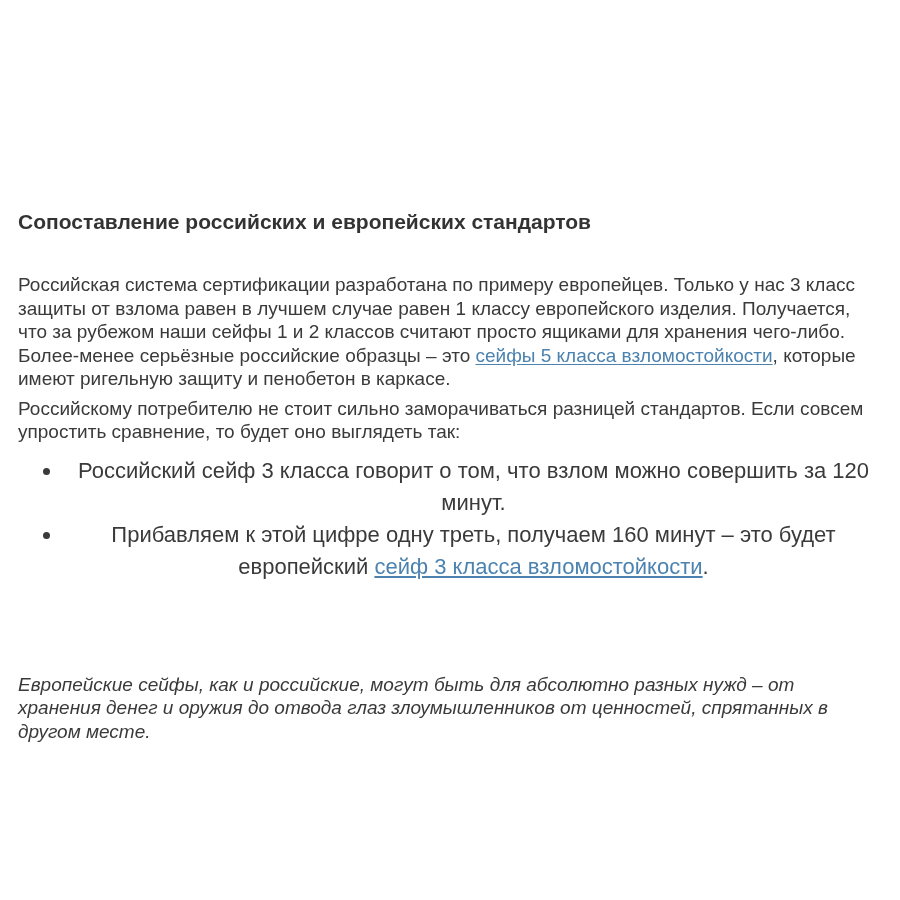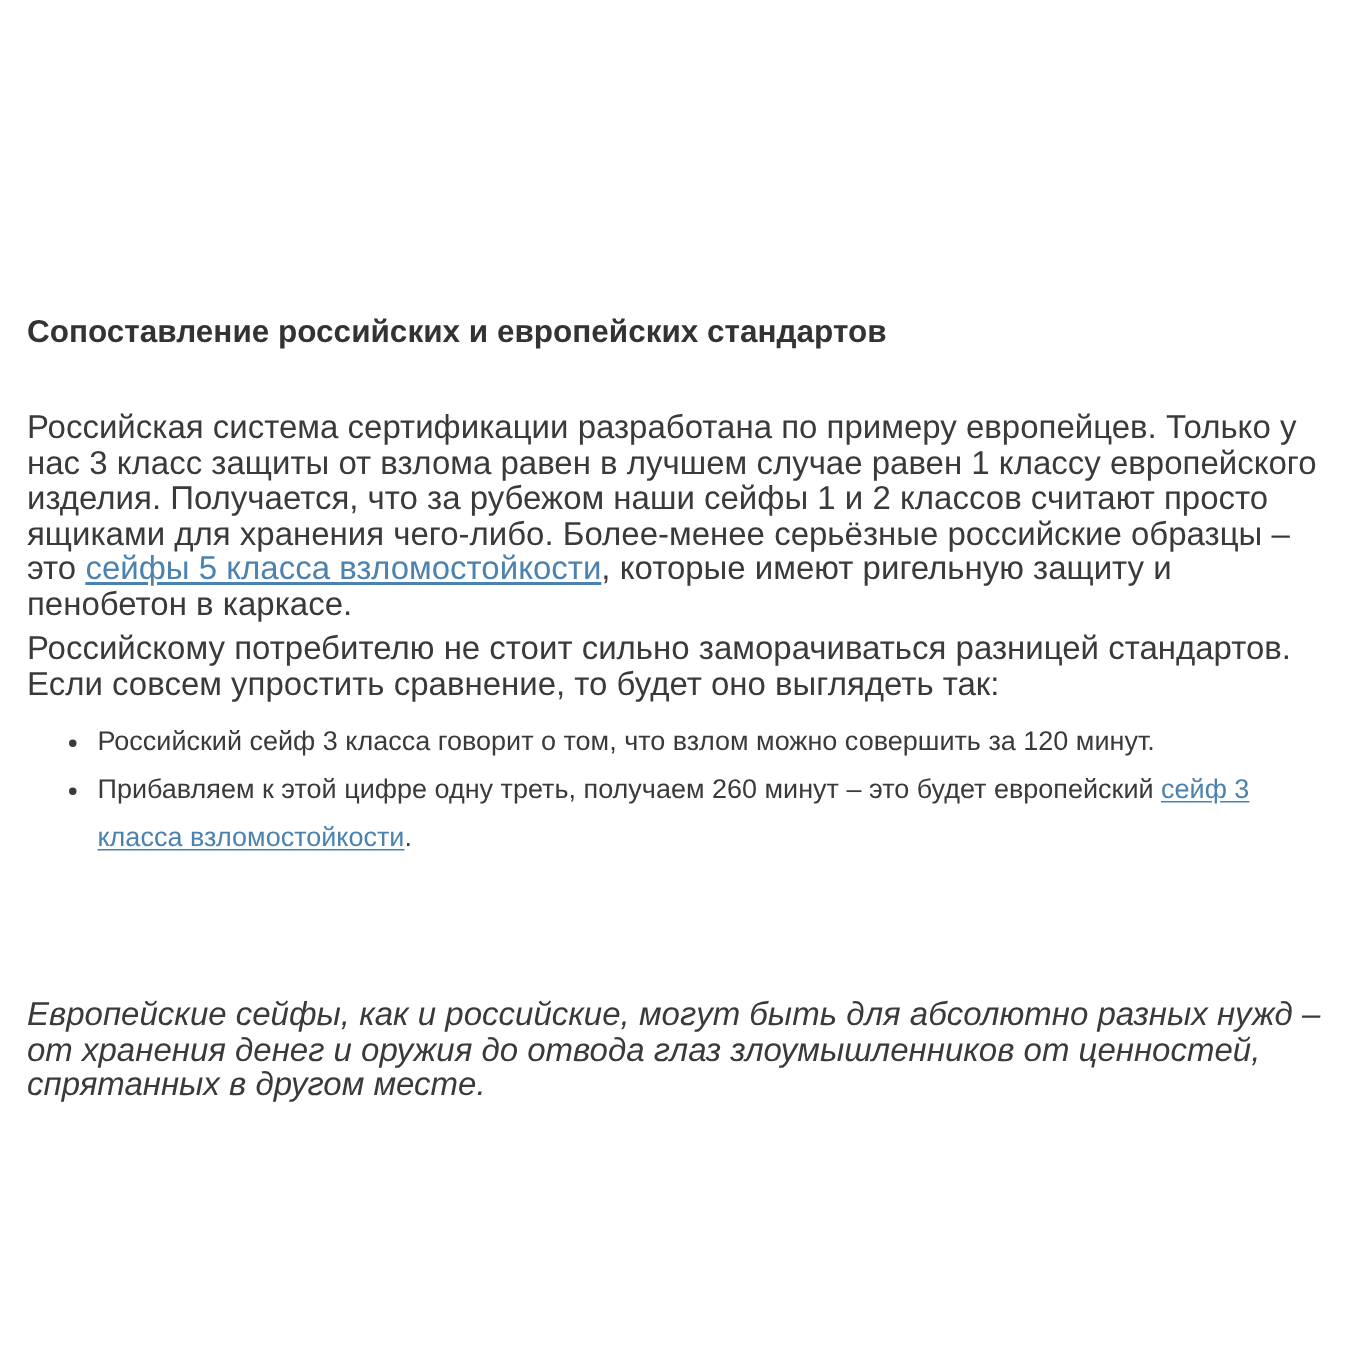--- a/index.html
+++ b/index.html
@@ -22,33 +22,34 @@
     height: 210px;
   }
   h2.article-heading {
     margin: 0;
     font-size: 21px;
     line-height: 24px;
     font-weight: 700;
     color: #333333;
   }
   .para {
-    font-size: 22px;
+    font-size: 19px;
     line-height: 23.5px;
     color: #3a3a3a;
   }
   .p1 { margin: 39px 0 0 0; }
   .p2 { margin: 6px 0 0 0; }
   .p3 { margin: 90px 0 0 0; font-style: italic; }
   ul.comparison-list {
     margin: 11px 0 0 0;
     padding: 0 0 0 45px;
-    font-size: 18px;
+    font-size: 22px;
     line-height: 32px;
     color: #3a3a3a;
+    text-align: center;
   }
   ul.comparison-list li {
     padding-left: 2px;
   }
   a.inline-link {
     color: #4b82af;
     text-decoration: underline;
     text-decoration-color: #4b82af;
     text-underline-offset: 2px;
     cursor: pointer;
@@ -62,18 +63,18 @@
   <div class="top-spacer"></div>
 
   <h2 class="article-heading">Сопоставление российских и европейских стандартов</h2>
 
   <p class="para p1"><span>Российская система сертификации разработана по примеру европейцев. Только у нас 3 класс защиты от взлома равен в лучшем случае равен 1 классу европейского изделия. Получается, что за рубежом наши сейфы 1 и 2 классов считают просто ящиками для хранения чего-либо. Более-менее серьёзные российские образцы – это </span><a class="inline-link">сейфы 5 класса взломостойкости</a><span>, которые имеют ригельную защиту и пенобетон в каркасе.</span></p>
 
   <p class="para p2">Российскому потребителю не стоит сильно заморачиваться разницей стандартов. Если совсем упростить сравнение, то будет оно выглядеть так:</p>
 
   <ul class="comparison-list">
     <li>Российский сейф 3 класса говорит о том, что взлом можно совершить за 120 минут.</li>
-    <li><span>Прибавляем к этой цифре одну треть, получаем 260 минут – это будет европейский </span><a class="inline-link">сейф 3 класса взломостойкости</a><span>.</span></li>
+    <li><span>Прибавляем к этой цифре одну треть, получаем 160 минут – это будет европейский </span><a class="inline-link">сейф 3 класса взломостойкости</a><span>.</span></li>
   </ul>
 
   <p class="para p3">Европейские сейфы, как и российские, могут быть для абсолютно разных нужд – от хранения денег и оружия до отвода глаз злоумышленников от ценностей, спрятанных в другом месте.</p>
 
 </div>
 
 </body></html>

